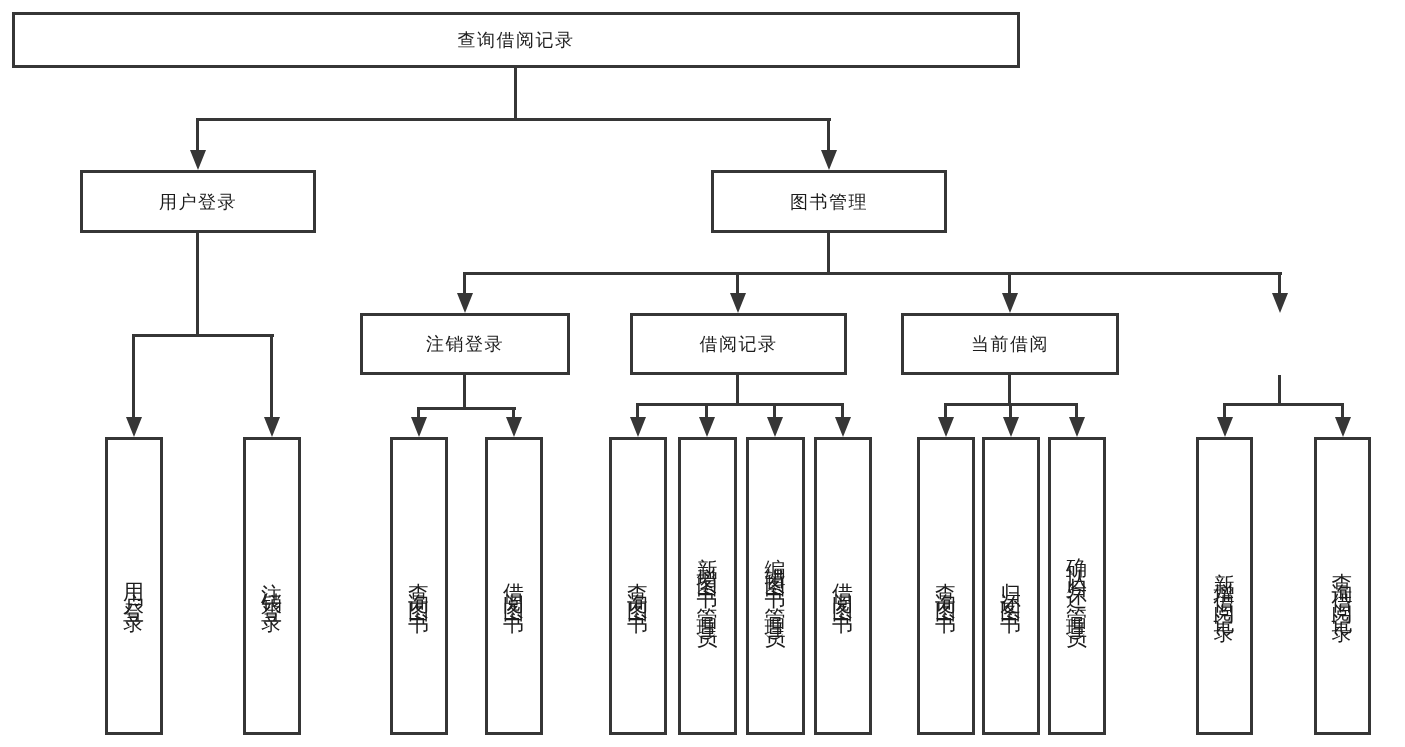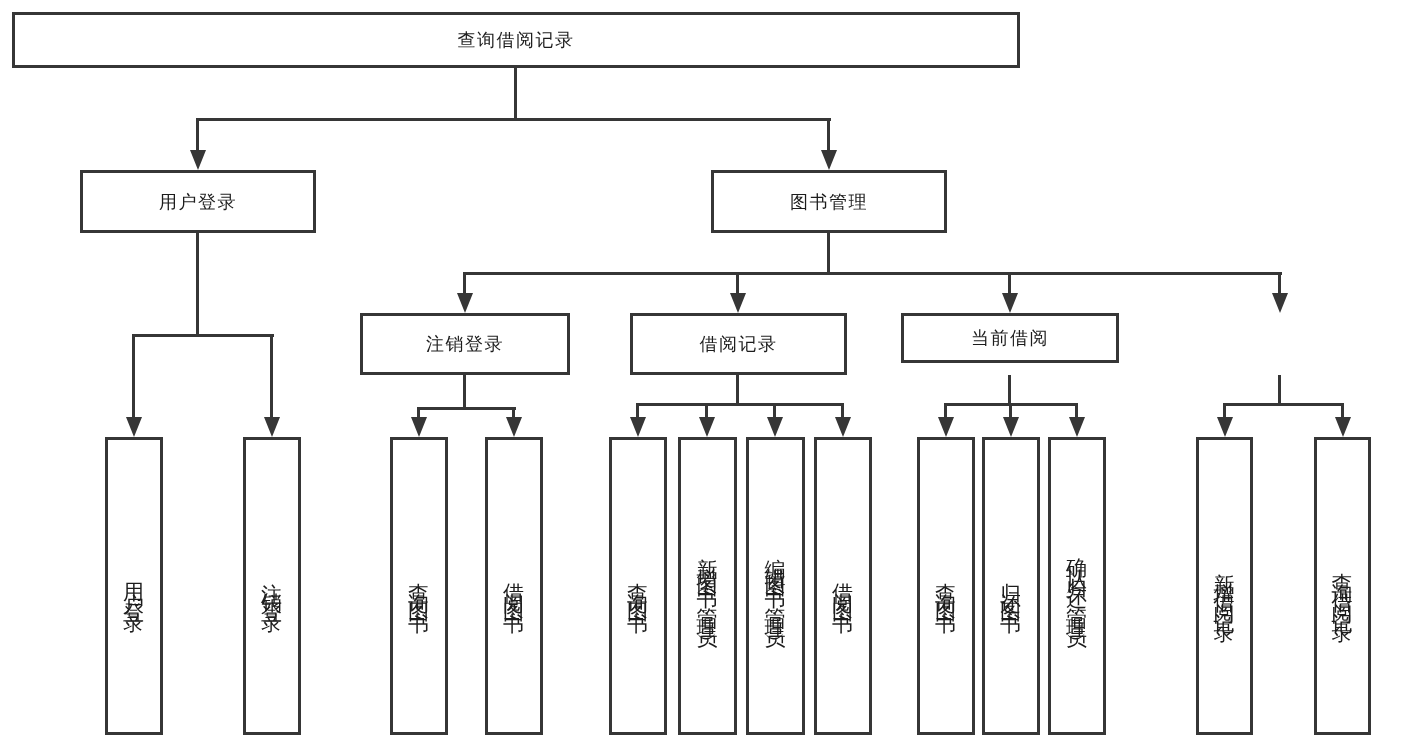--- a/index.html
+++ b/index.html
@@ -54,21 +54,21 @@
   <div class="node" style="left:711px;top:170px;width:236px;height:63px">
     <span class="hlabel">图书管理</span>
   </div>
 
   <div class="node" style="left:360px;top:313px;width:210px;height:62px">
     <span class="hlabel">注销登录</span>
   </div>
   <div class="node" style="left:630px;top:313px;width:217px;height:62px">
     <span class="hlabel">借阅记录</span>
   </div>
-  <div class="node" style="left:901px;top:313px;width:218px;height:50px">
+  <div class="node" style="left:901px;top:313px;width:218px;height:62px">
     <span class="hlabel">当前借阅</span>
   </div>
 
   <div class="node" style="left:105px;top:437px;width:58px;height:298px">
     <span class="vlabel">用户登录</span>
   </div>
   <div class="node" style="left:243px;top:437px;width:58px;height:298px">
     <span class="vlabel">注销登录</span>
   </div>
 

